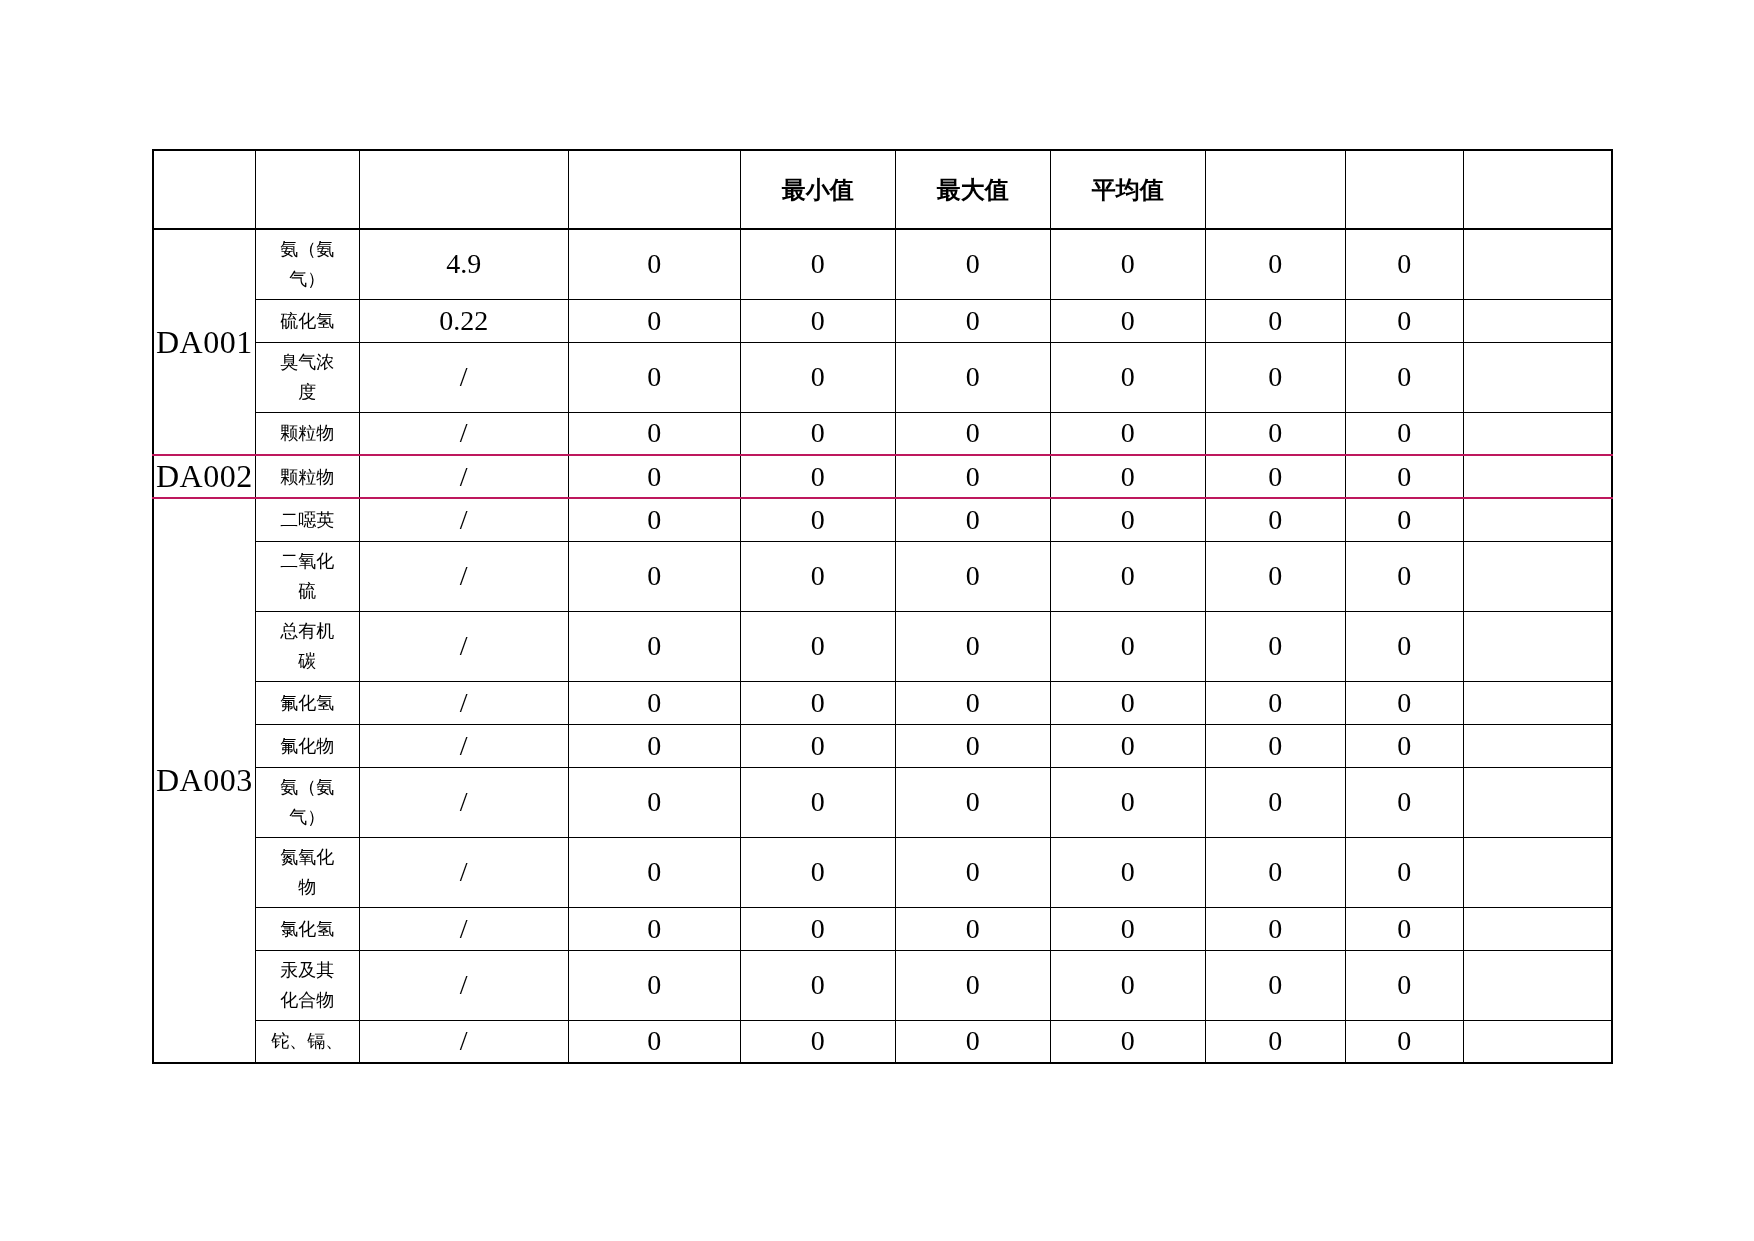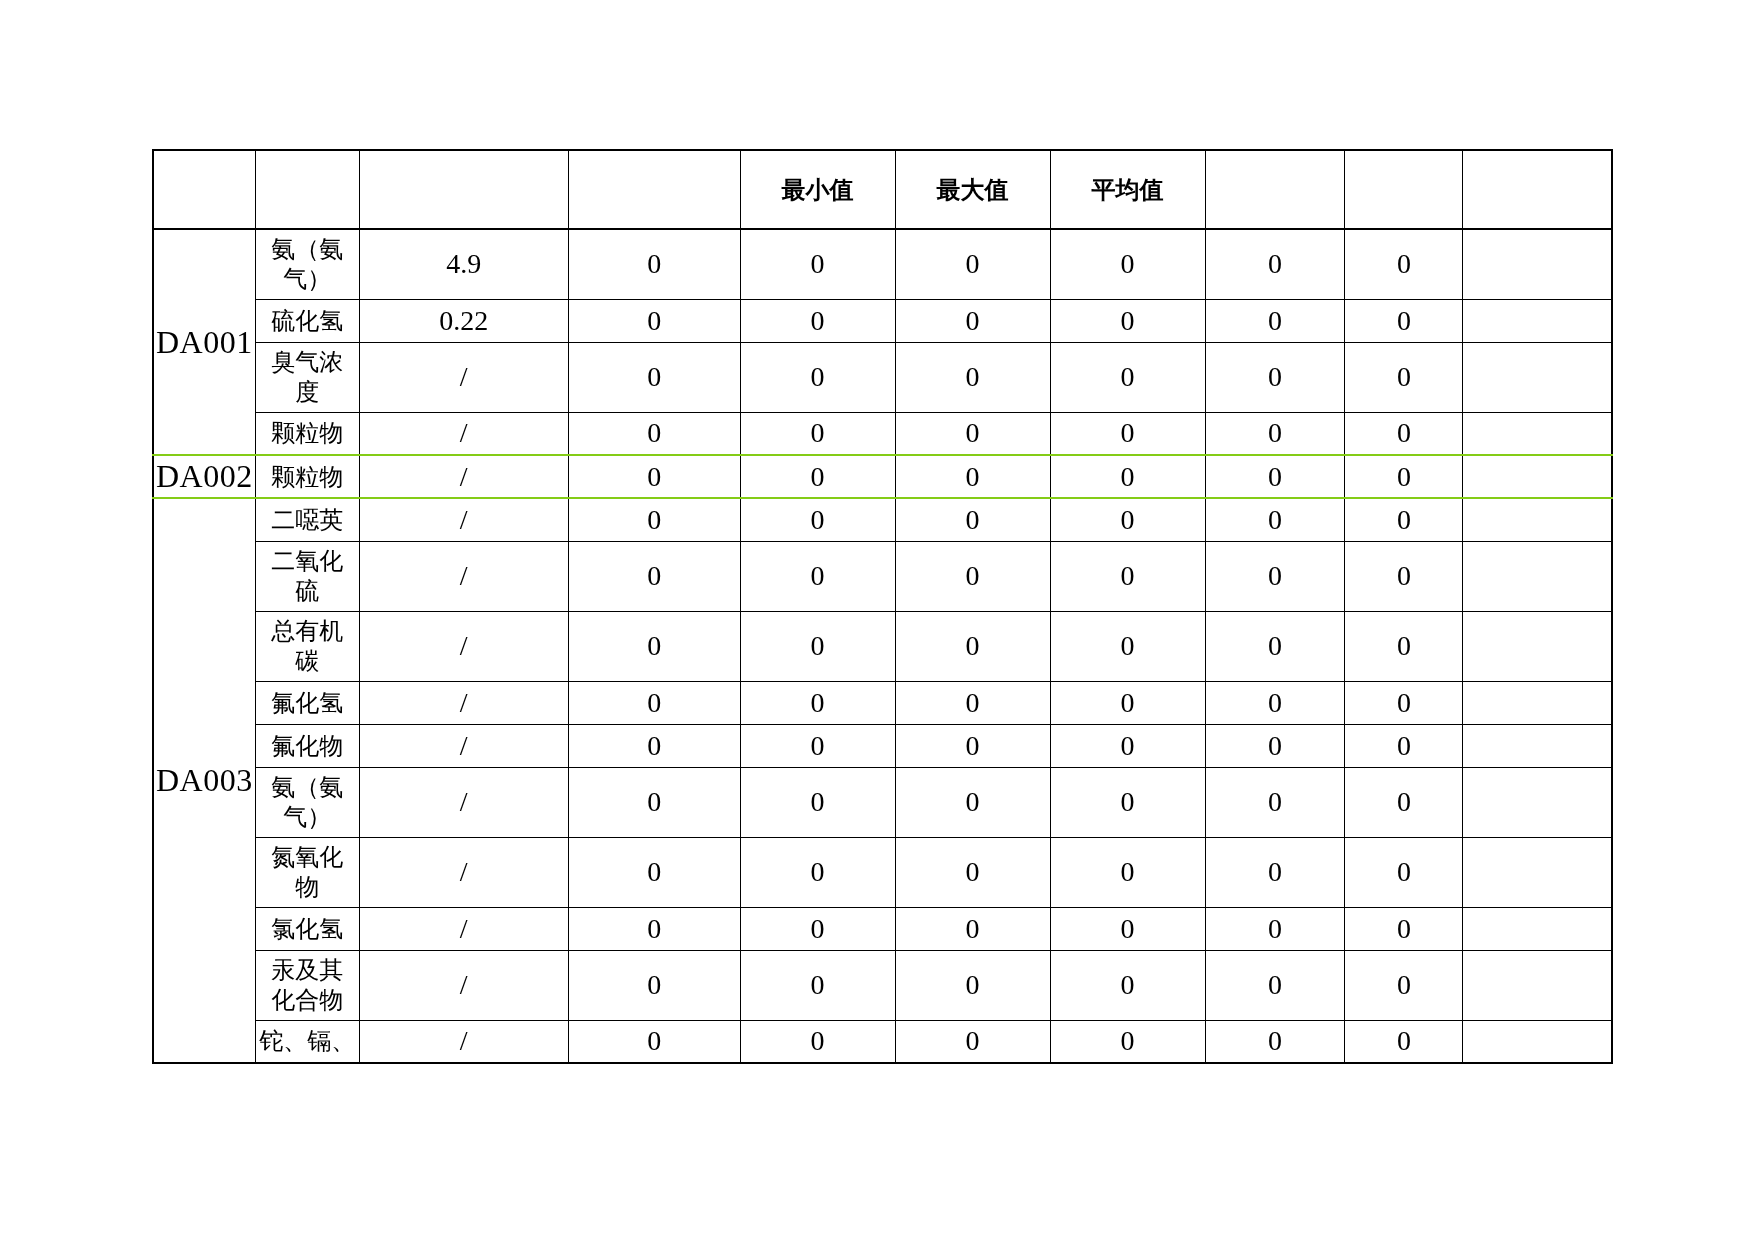--- a/index.html
+++ b/index.html
@@ -2,21 +2,21 @@
 <html><head>
 <meta charset="utf-8">
 <style>
   html, body {
     margin: 0;
     padding: 0;
     background: #ffffff;
   }
   .page {
     position: relative;
-    width: 1613px;
+    width: 1754px;
     height: 1241px;
     background: #ffffff;
     color: #000000;
     font-family: "Liberation Serif", "DejaVu Serif", serif;
   }
   table.report-table {
     position: absolute;
     left: 152px;
     top: 149px;
     border-collapse: collapse;
@@ -36,27 +36,27 @@
     height: 79px;
   }
   .report-table th {
     font-family: "Liberation Sans", "DejaVu Sans", sans-serif;
     font-weight: bold;
     font-size: 24px;
     border-bottom: 2px solid #000000;
   }
   tr.row-short { height: 43px; }
   tr.row-tall  { height: 70px; }
-  tr.group-start td { border-top: 2px solid #84cc16; margin-left: 41px; }
+  tr.group-start td { border-top: 2px solid #be185d; margin-left: 41px; }
   td.site-cell {
     font-size: 32px;
     letter-spacing: 0.5px;
   }
   td.pollutant-cell {
-    font-size: 24px;
+    font-size: 18px;
     line-height: 30px;
     white-space: pre;
   }
   td.value-cell {
     font-size: 28px;
   }
 </style>
 </head>
 <body>
 

